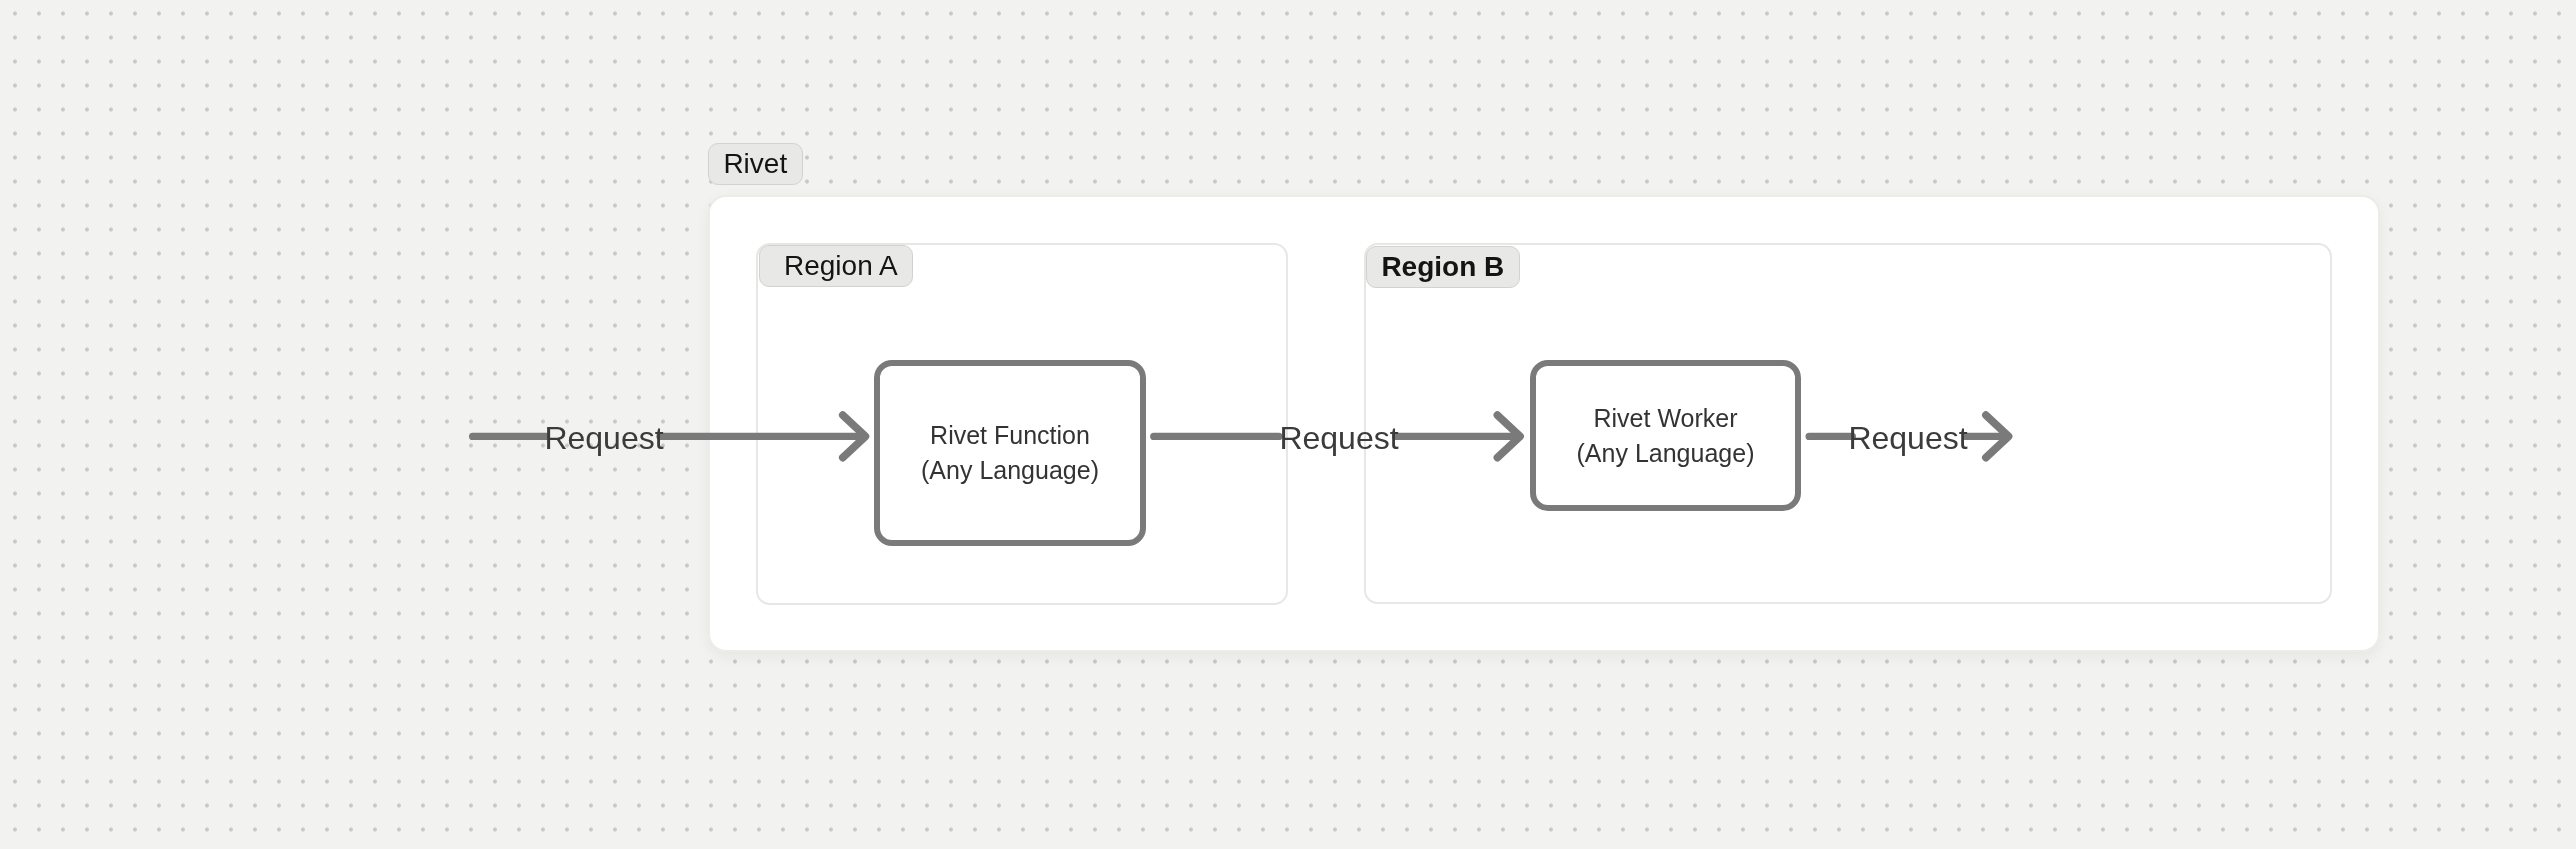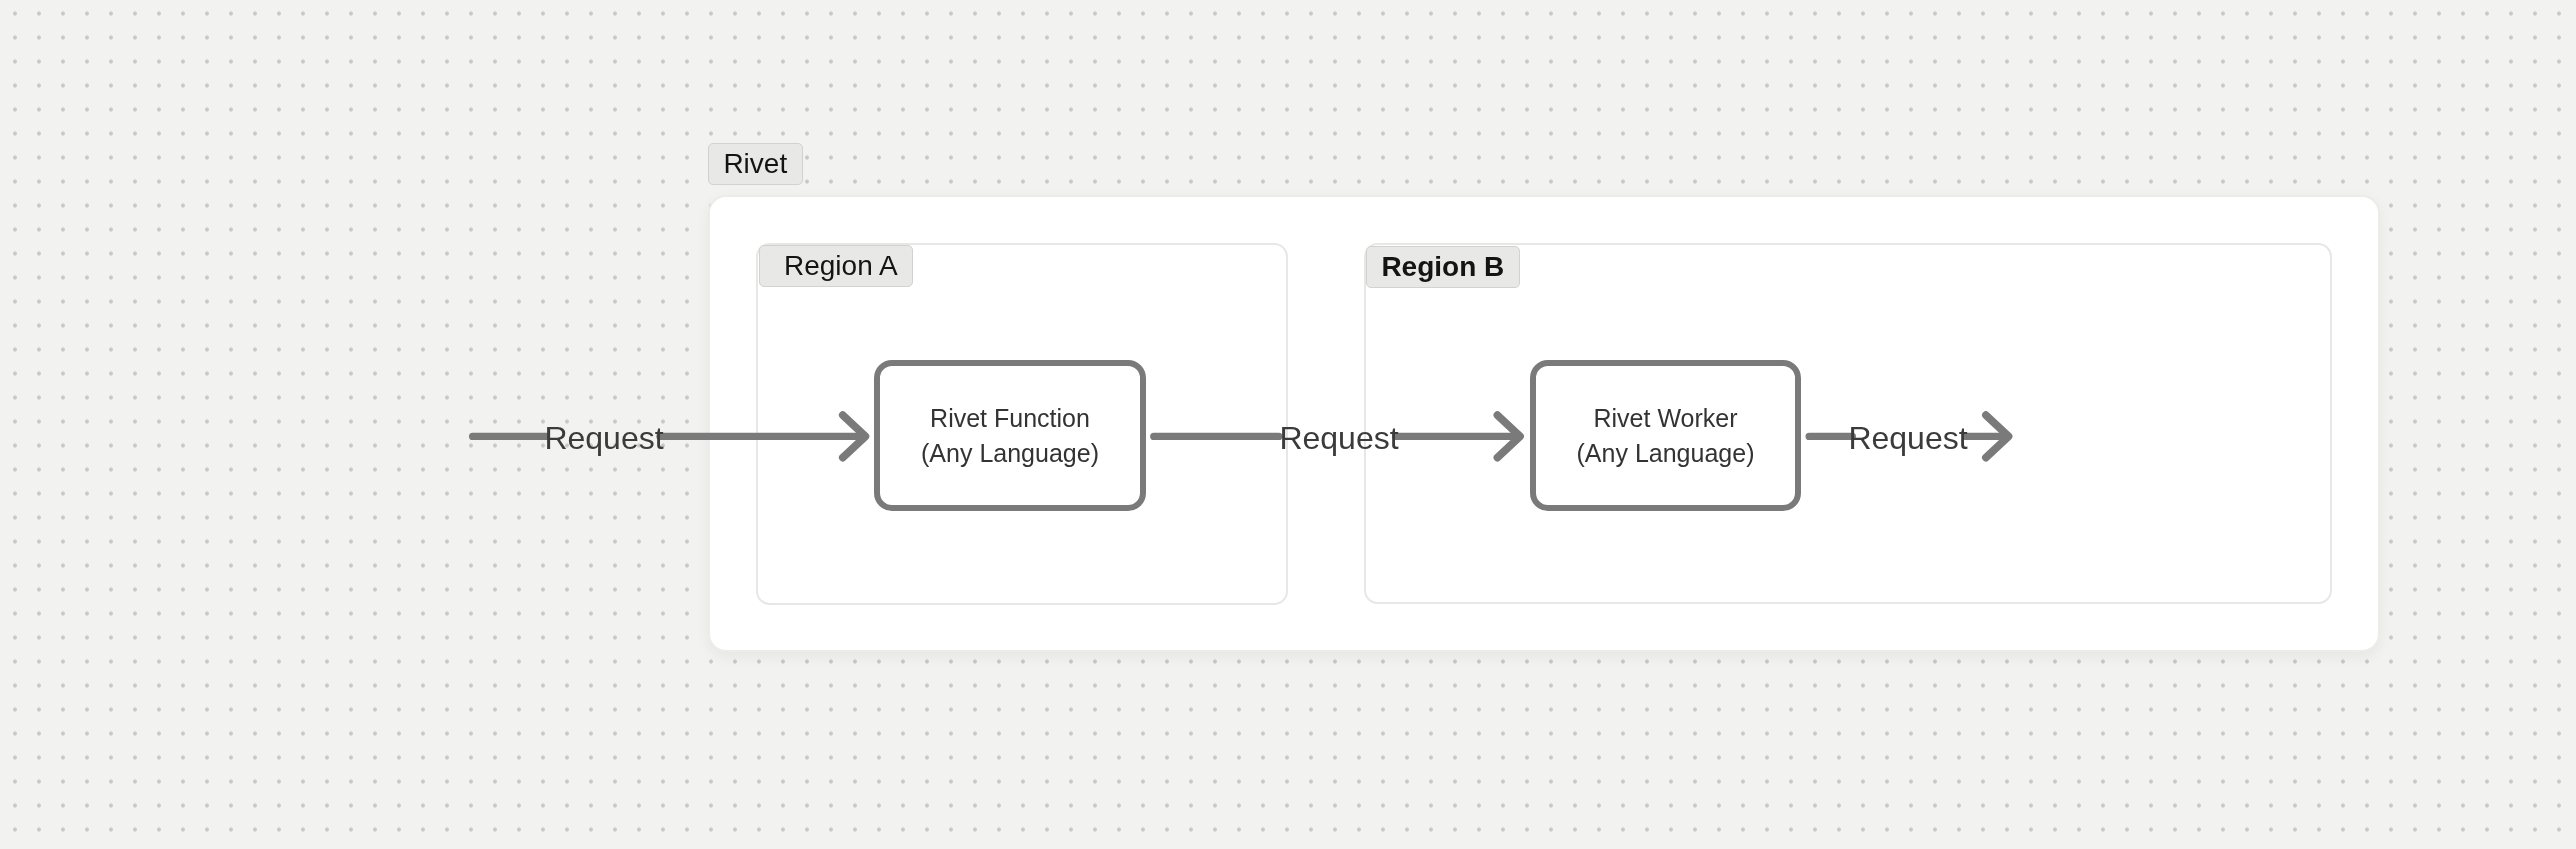--- a/index.html
+++ b/index.html
@@ -45,21 +45,21 @@
 
   
   .pill {
     position: absolute;
     display: inline-flex;
     align-items: center;
     height: 42px;
     padding: 0 14.4px;
     background: #e8e8e7;
     border: 1.5px solid #d2d2d1;
-    border-radius: 5px;
+    border-radius: 10px;
     box-sizing: border-box;
     font-size: 28px;
     font-weight: 500;
     color: #141414;
     white-space: nowrap;
   }
   .pill-rivet    { left: 708px;  top: 143px; }
   .pill-region-a { left: 759px; top: 245px; padding-left: 24px; }
   .pill-region-b { left: 1366px; top: 246px; font-weight: bold; }
 
@@ -74,21 +74,21 @@
     border: 6px solid #7a7a7a;
     border-radius: 18px;
     box-sizing: border-box;
     font-size: 25px;
     line-height: 35px;
     color: #333333;
     text-align: center;
     white-space: nowrap;
   }
   .node-user      { left: 196px;  top: 360px; width: 270px; height: 152px; }
-  .node-function  { left: 874px; top: 360px; width: 272px; height: 151px; }
+  .node-function  { left: 874px; top: 360px; width: 272px; height: 186px; }
   .node-worker    { left: 1530px; top: 360px; width: 271px; height: 151px; }
   .node-container { left: 2015px; top: 360px; width: 274px; height: 151px; }
 
   
   svg.edges {
     position: absolute;
     left: 0; top: 0;
     width: 2576px; height: 850px;
     pointer-events: none;
   }

